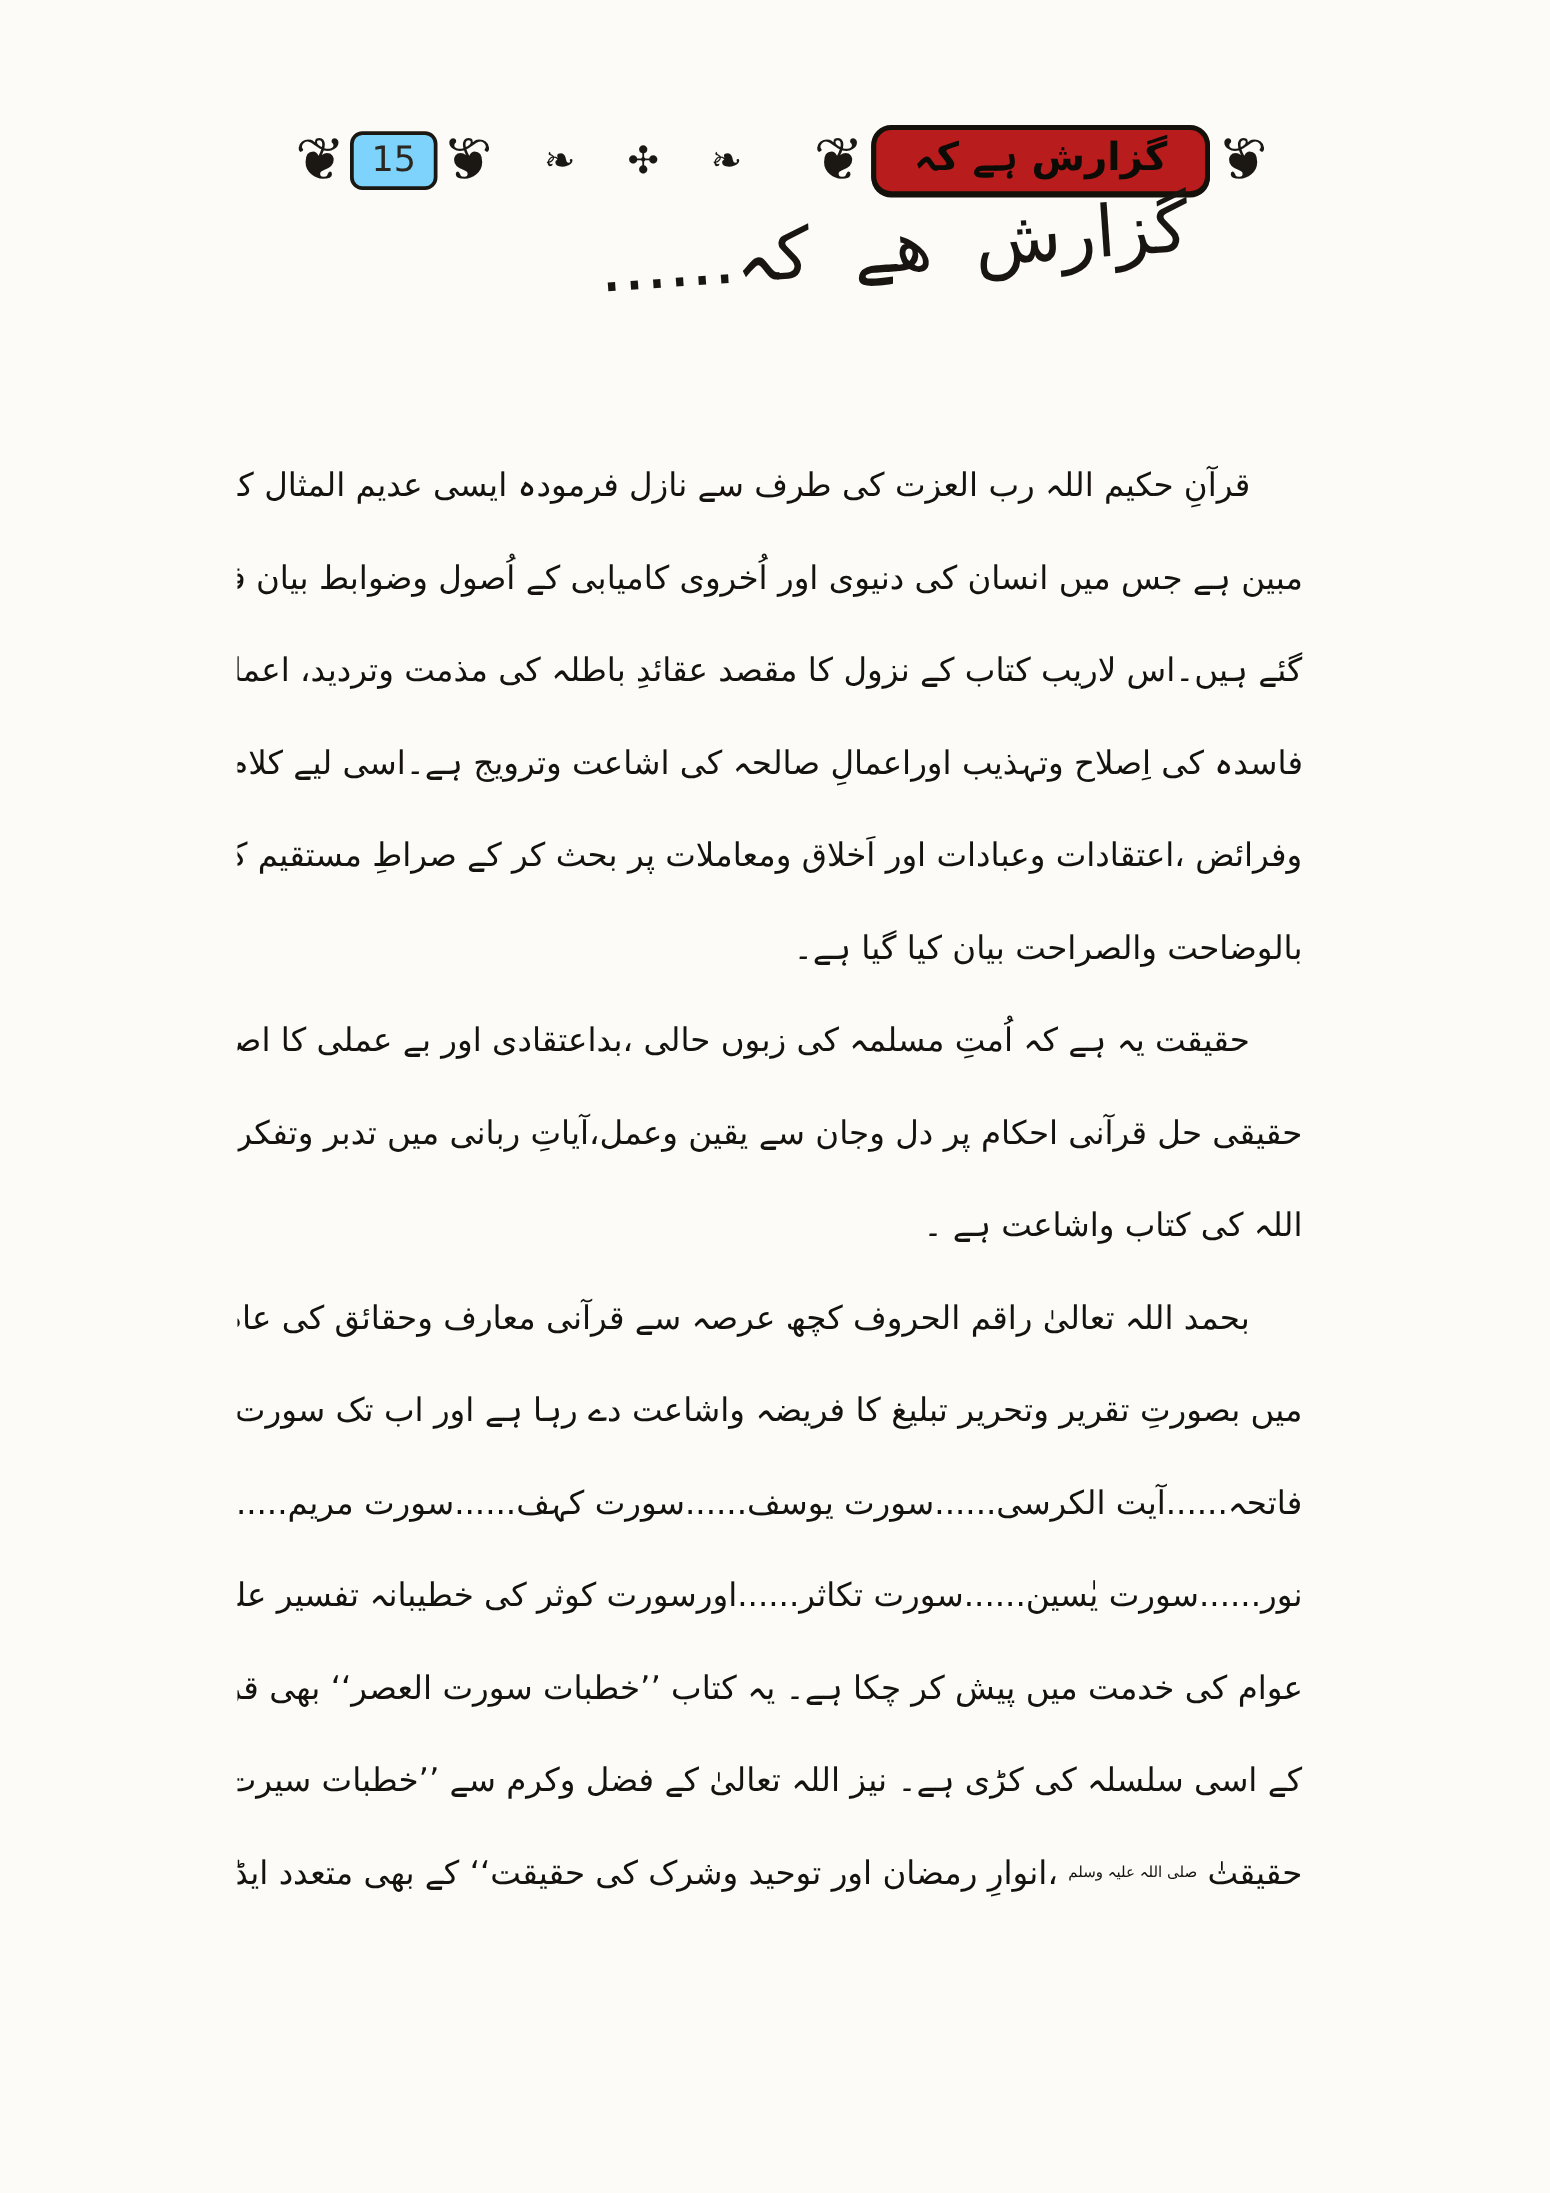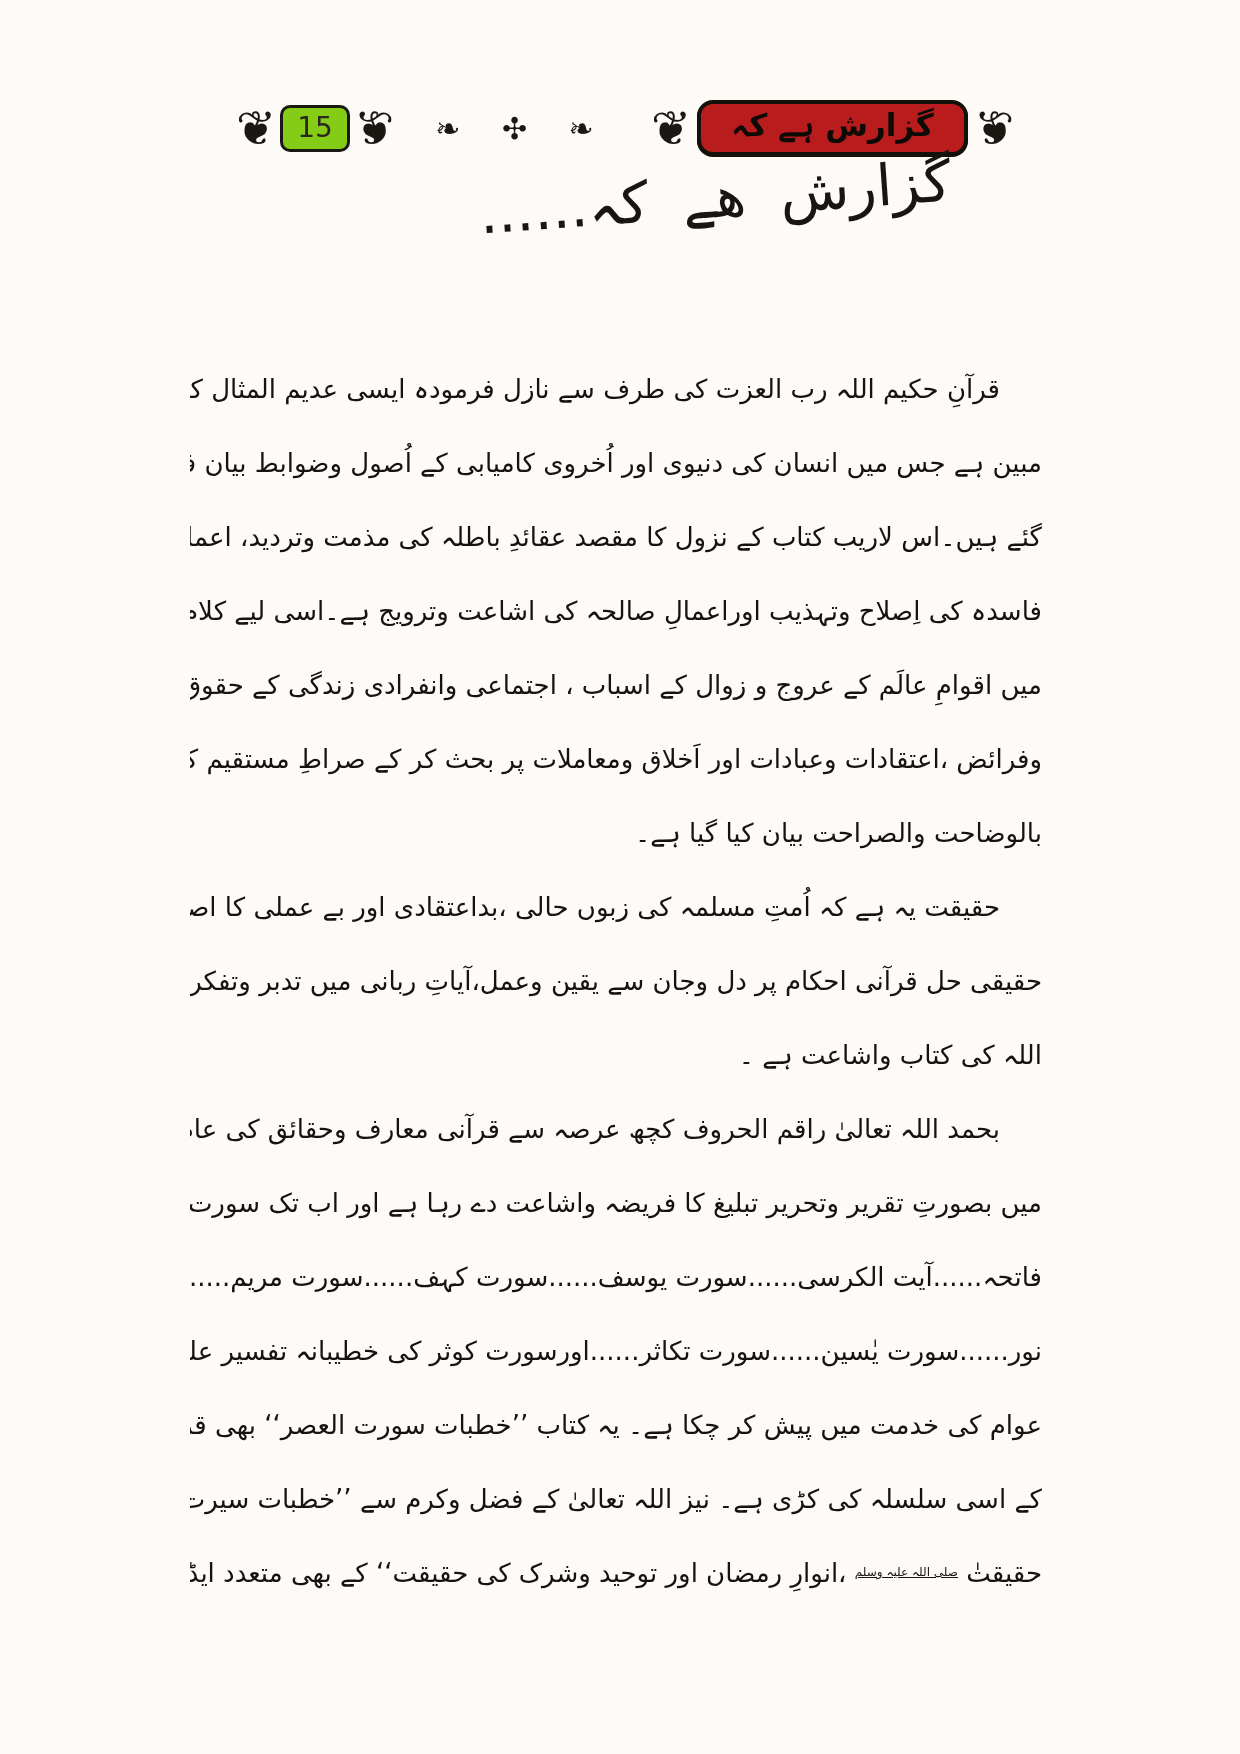--- a/index.html
+++ b/index.html
@@ -9,21 +9,21 @@
     font-family:"DejaVu Sans",sans-serif;
   }
   
   .header-band{
     position:absolute;top:84px;left:236px;right:226px;height:88px;
     display:flex;align-items:center;
   }
   .scroll{font-size:48px;line-height:1;color:#1b1814;flex:0 0 auto;user-select:none;}
   .scroll.flip{transform:scaleX(-1);}
   .pagenum-box{
-    flex:0 0 auto;border:3px solid #1b1814;border-radius:10px;background:#84cc16;
+    flex:0 0 auto;border:3px solid #1b1814;border-radius:10px;background:#7dd3fc;
     padding:3px 14px 5px;font-size:28px;color:#2a2username1;color:#2a2721;margin:0 4px;
   }
   .chain{
     flex:1 1 auto;text-align:center;font-size:30px;letter-spacing:16px;
     white-space:nowrap;overflow:hidden;color:#1b1814;user-select:none;
   }
   .banner{
     flex:0 0 auto;direction:rtl;border:4px solid #14110a;border-radius:16px;
     background:#b91c1c;padding:3px 30px 9px;margin:0 6px;
     font-size:31px;font-weight:bold;letter-spacing:1px;color:#0d0b06;
@@ -40,21 +40,21 @@
   .body-text{
     position:absolute;top:352px;right:198px;width:852px;
     direction:rtl;font-size:26px;color:#151210;
   }
   .line{
     height:74px;line-height:74px;white-space:nowrap;overflow:hidden;
     text-align:justify;text-align-last:justify;
   }
   .line.ind{padding-right:42px;}
   .line.pend{text-align:left;text-align-last:right;}
-  .sall{font-size:12px;line-height:1;vertical-align:6px;letter-spacing:0;text-decoration:underline;}
+  .sall{font-size:12px;line-height:1;vertical-align:6px;letter-spacing:0;}
 </style>
 </head>
 <body>
 
 <div class="page">
 
   <div class="header-band">
     <span class="scroll">❦</span>
     <span class="pagenum-box">15</span>
     <span class="scroll flip">❦</span>
@@ -64,21 +64,20 @@
     <span class="scroll flip">❦</span>
   </div>
 
   <h1 class="callig-title">گزارش ھے کہ......</h1>
 
   <div class="body-text">
     <div class="line ind">قرآنِ حکیم اللہ رب العزت کی طرف سے نازل فرمودہ ایسی عدیم المثال کتابِ</div>
     <div class="line">مبین ہے جس میں انسان کی دنیوی اور اُخروی کامیابی کے اُصول وضوابط بیان فرمائے</div>
     <div class="line">گئے ہیں۔اس لاریب کتاب کے نزول کا مقصد عقائدِ باطلہ کی مذمت وتردید، اعمالِ</div>
     <div class="line">فاسدہ کی اِصلاح وتہذیب اوراعمالِ صالحہ کی اشاعت وترویج ہے۔اسی لیے کلامِ الٰہی</div>
-    <div class="line">میں اقوامِ عالَم کے عروج و زوال کے اسباب ، اجتماعی وانفرادی زندگی کے حقوق</div>
     <div class="line">وفرائض ،اعتقادات وعبادات اور اَخلاق ومعاملات پر بحث کر کے صراطِ مستقیم کو</div>
     <div class="line pend">بالوضاحت والصراحت بیان کیا گیا ہے۔</div>
     <div class="line ind">حقیقت یہ ہے کہ اُمتِ مسلمہ کی زبوں حالی ،بداعتقادی اور بے عملی کا اصلی او</div>
     <div class="line">حقیقی حل قرآنی احکام پر دل وجان سے یقین وعمل،آیاتِ ربانی میں تدبر وتفکر اور کلام</div>
     <div class="line pend">اللہ کی کتاب واشاعت ہے ۔</div>
     <div class="line ind">بحمد اللہ تعالیٰ راقم الحروف کچھ عرصہ سے قرآنی معارف وحقائق کی عام فہم انداز</div>
     <div class="line">میں بصورتِ تقریر وتحریر تبلیغ کا فریضہ واشاعت دے رہا ہے اور اب تک سورت</div>
     <div class="line">فاتحہ......آیت الکرسی......سورت یوسف......سورت کہف......سورت مریم......سورت</div>
     <div class="line">نور......سورت یٰسین......سورت تکاثر......اورسورت کوثر کی خطیبانہ تفسیر علماء،خطباء اور</div>
     <div class="line">عوام کی خدمت میں پیش کر چکا ہے۔ یہ کتاب ’’خطبات سورت العصر‘‘ بھی قرآنی خطبات</div>

